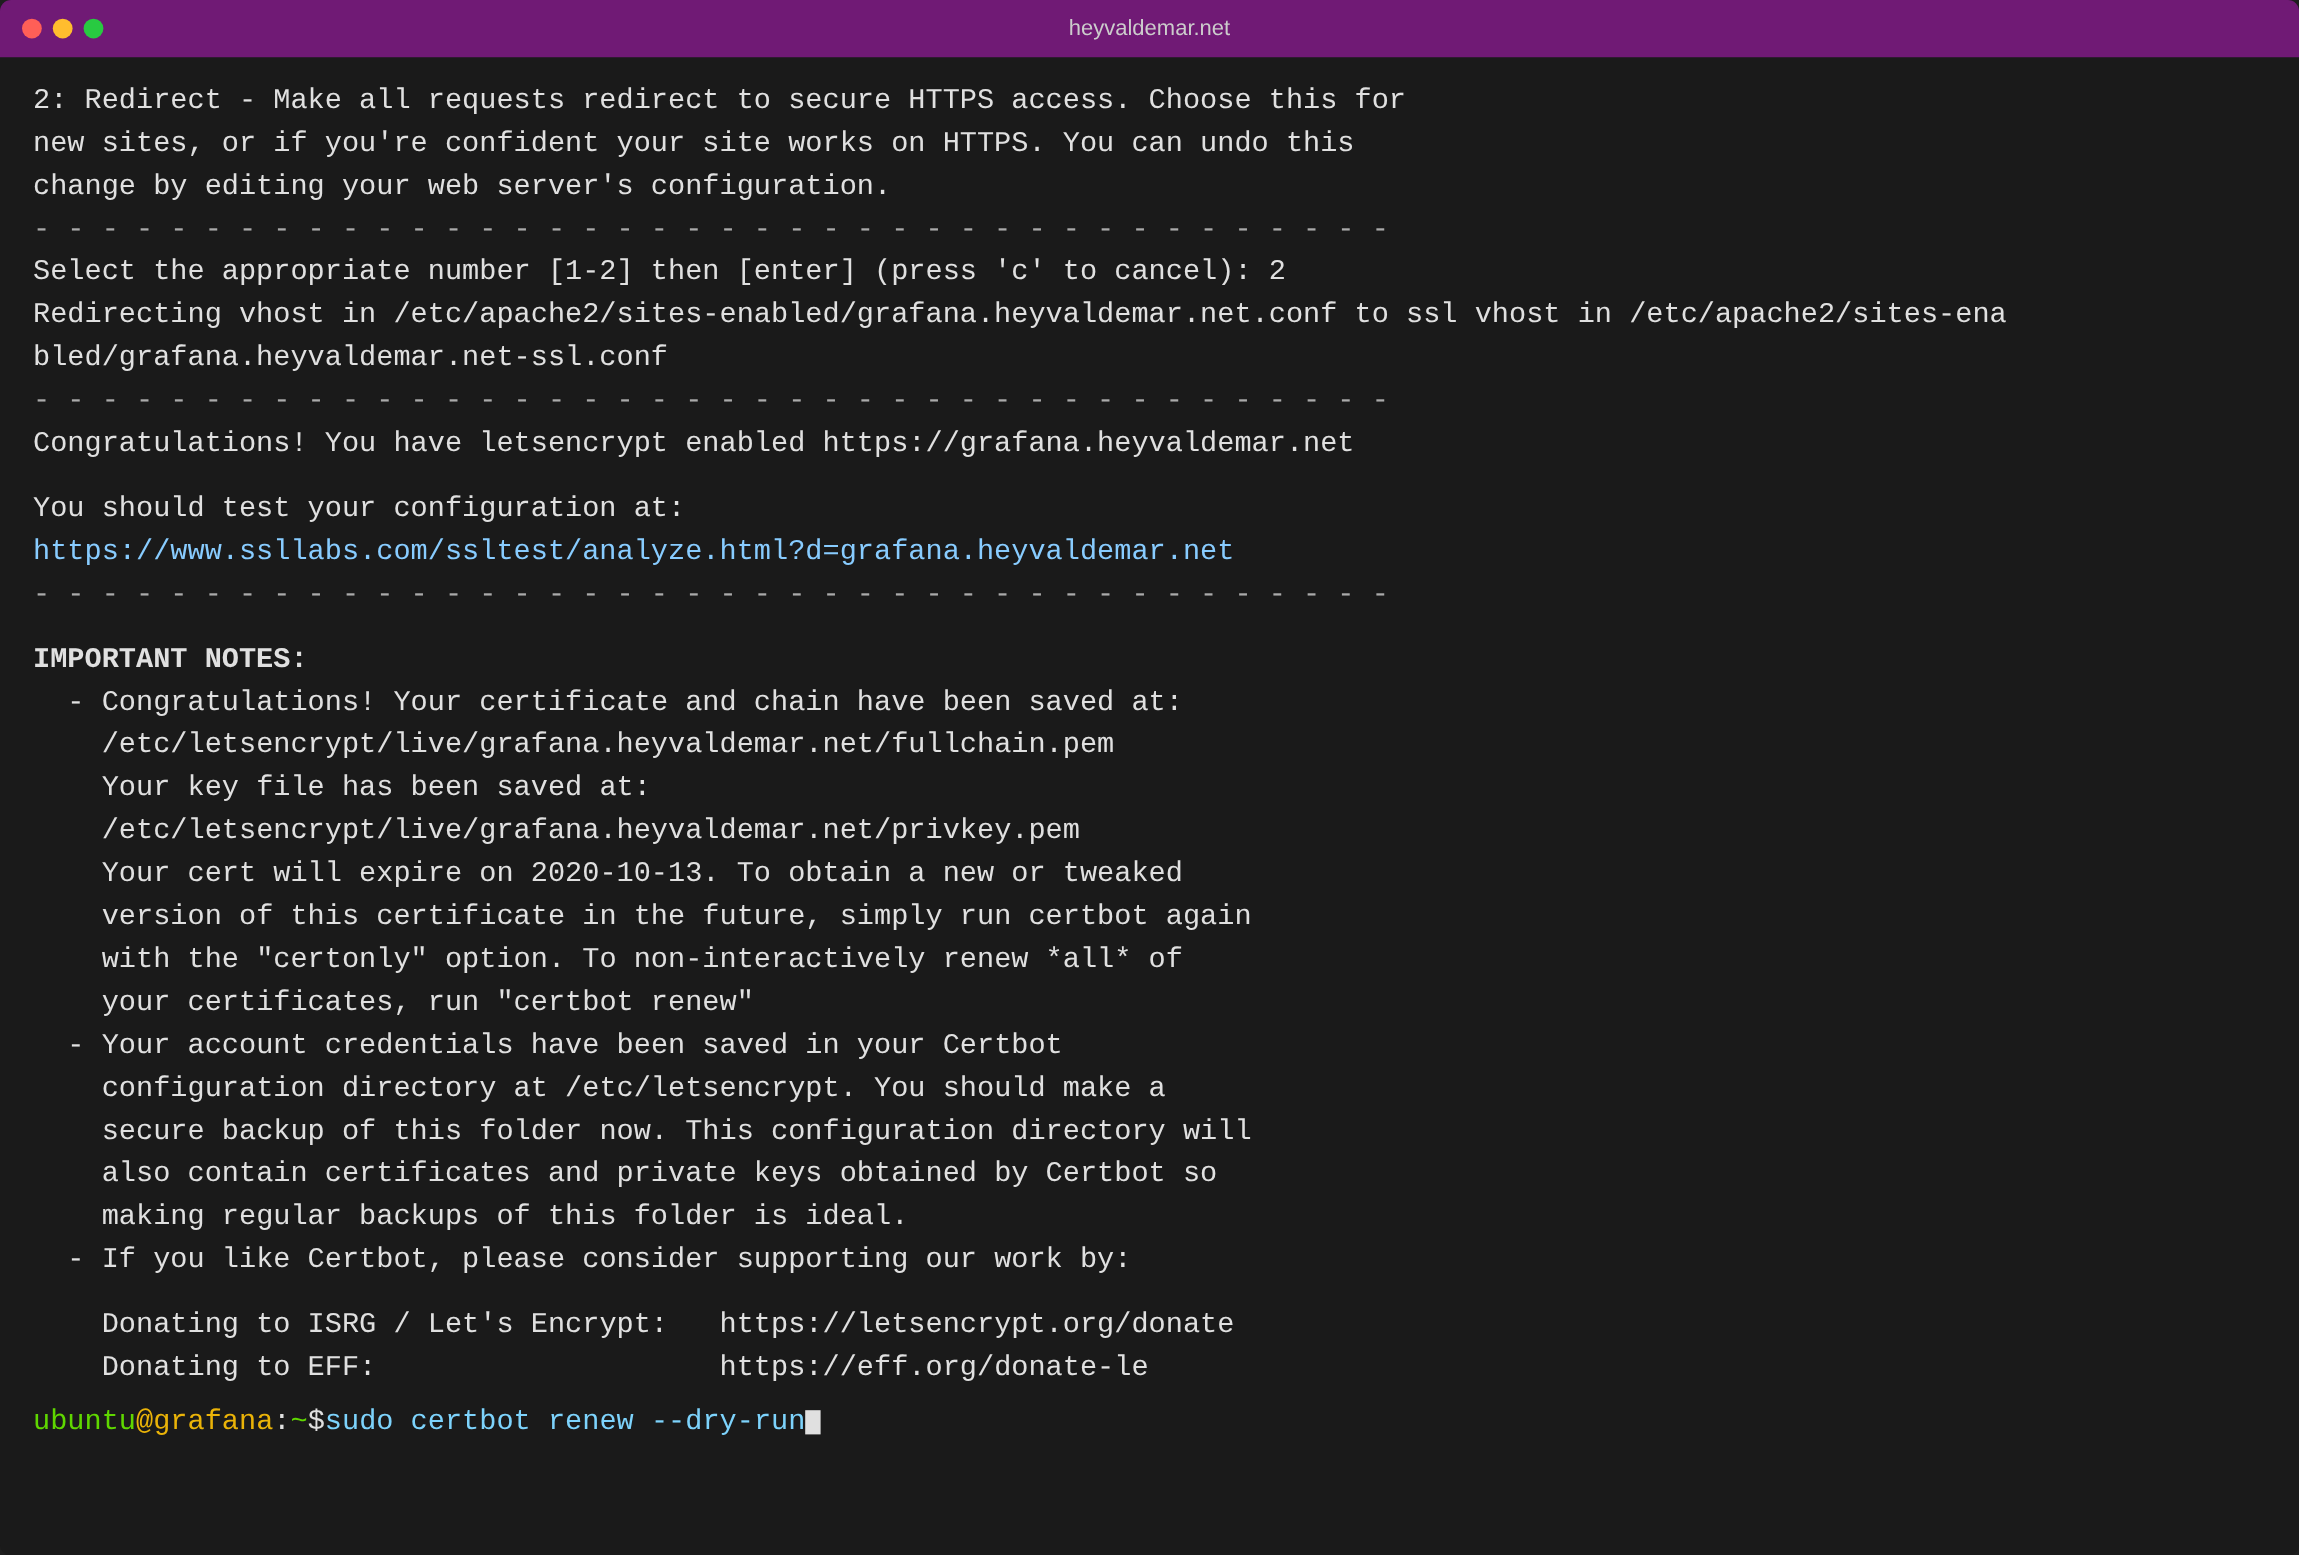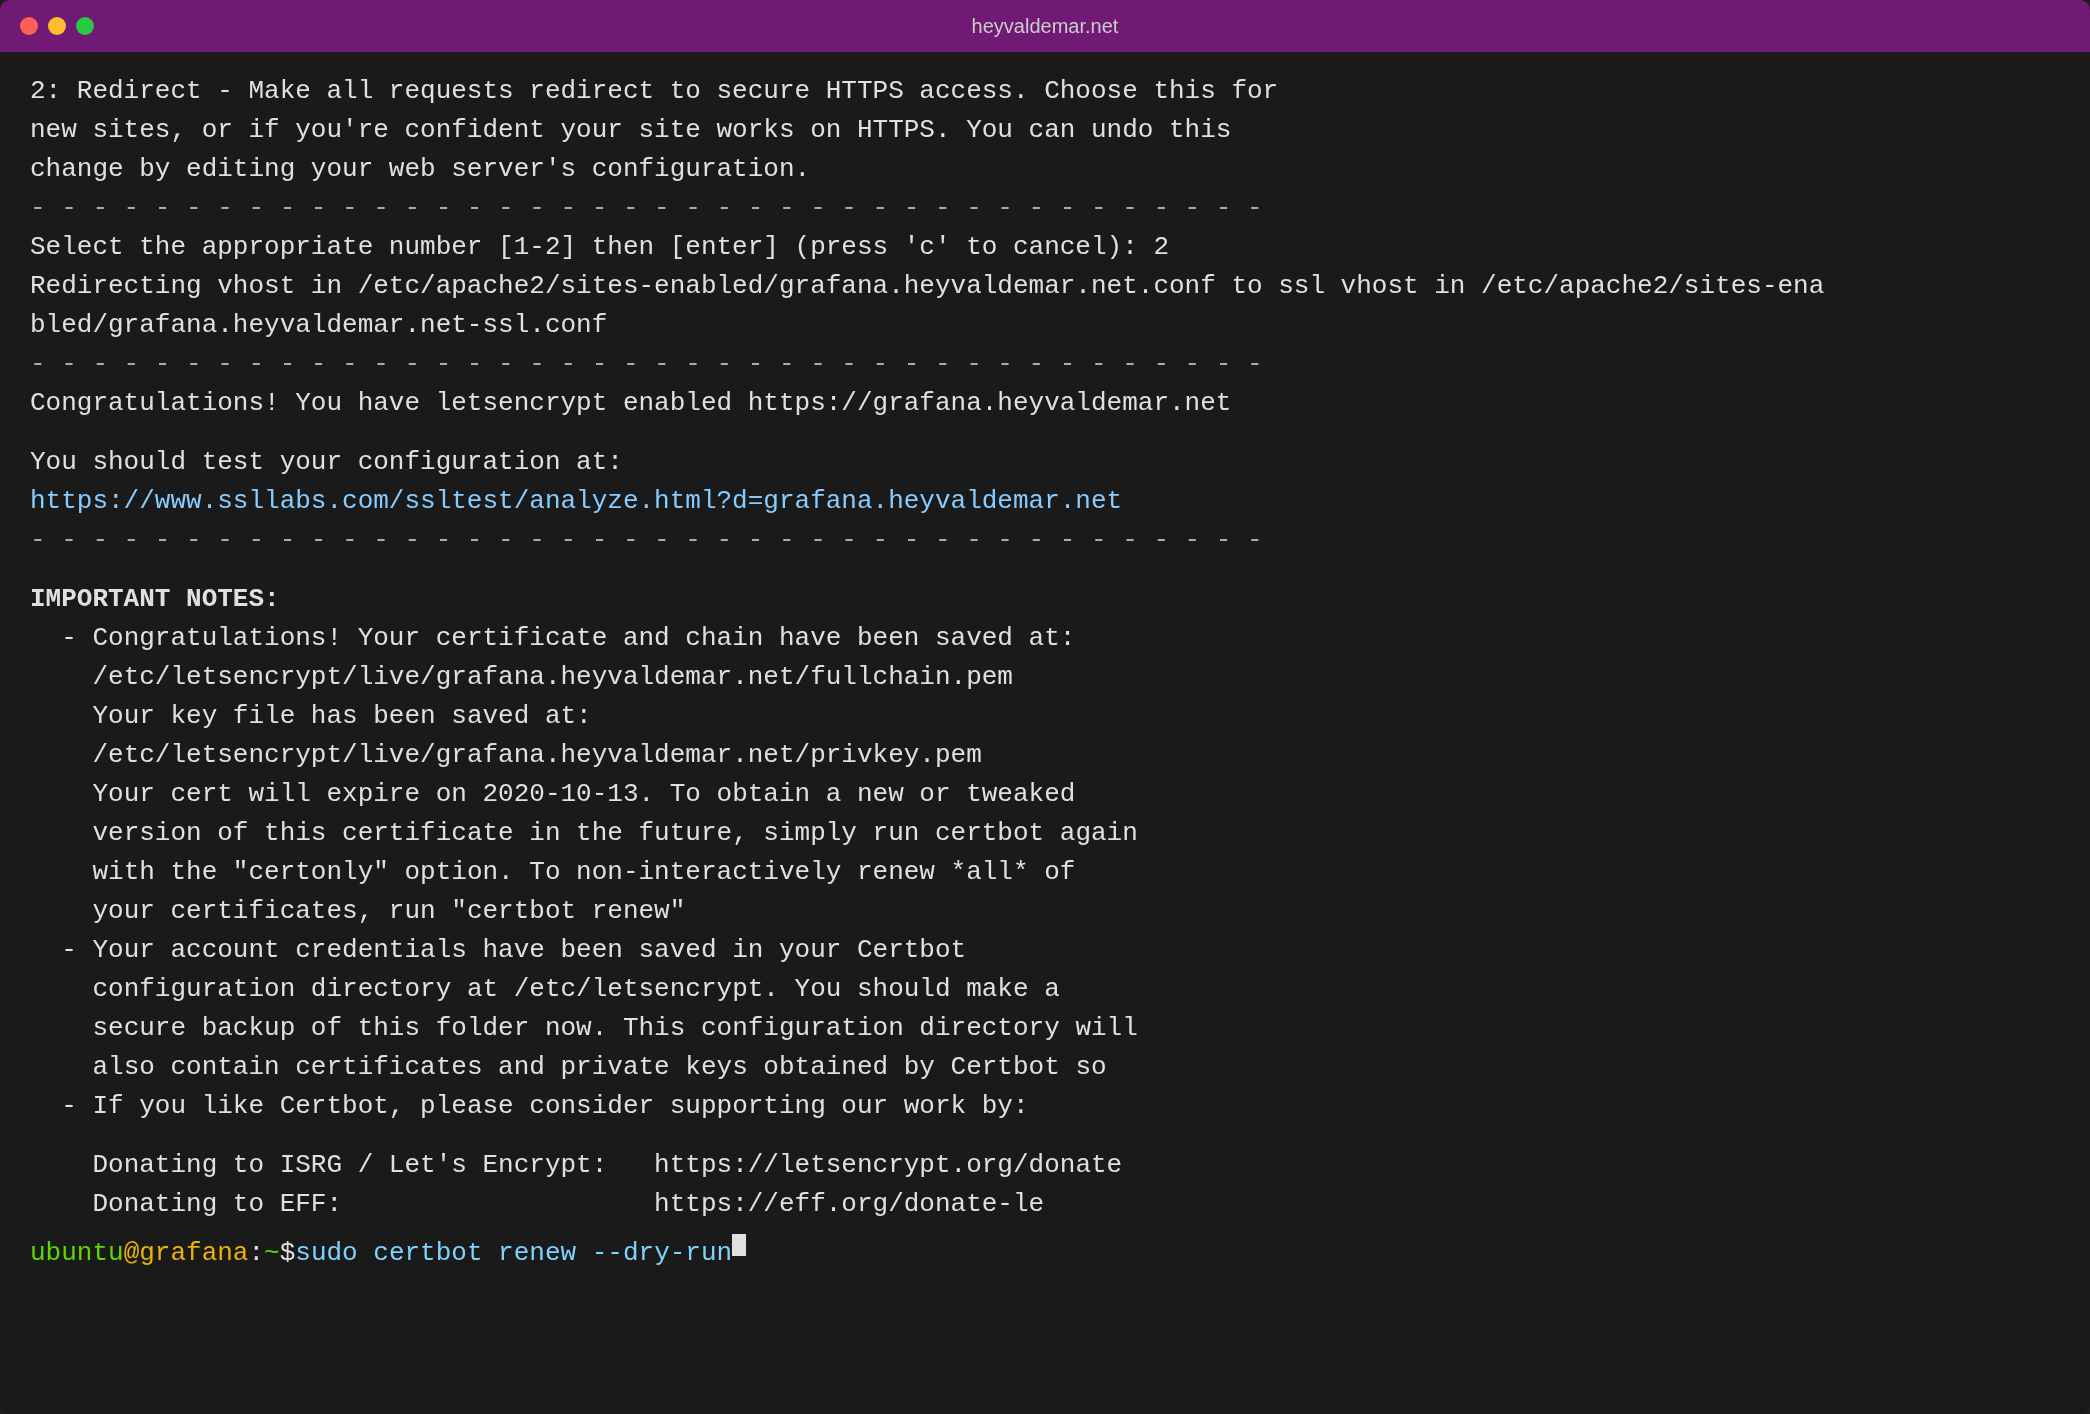--- a/index.html
+++ b/index.html
@@ -89,21 +89,21 @@
     .separator {
       color: #aaaaaa;
     }
 
     .url-line {
       color: #88ccff;
     }
 
     .prompt-line {
       display: flex;
-      align-items: flex-start;
+      align-items: center;
       margin-top: 10px;
     }
 
     .prompt-user {
       color: #5fd700;
     }
 
     .prompt-host {
       color: #eab308;
     }
@@ -172,20 +172,21 @@
     <div class="line">    Your key file has been saved at:</div>
     <div class="line">    /etc/letsencrypt/live/grafana.heyvaldemar.net/privkey.pem</div>
     <div class="line">    Your cert will expire on 2020-10-13. To obtain a new or tweaked</div>
     <div class="line">    version of this certificate in the future, simply run certbot again</div>
     <div class="line">    with the "certonly" option. To non-interactively renew *all* of</div>
     <div class="line">    your certificates, run "certbot renew"</div>
     <div class="line">  - Your account credentials have been saved in your Certbot</div>
     <div class="line">    configuration directory at /etc/letsencrypt. You should make a</div>
     <div class="line">    secure backup of this folder now. This configuration directory will</div>
     <div class="line">    also contain certificates and private keys obtained by Certbot so</div>
+    <div class="line">    making regular backups of this folder is ideal.</div>
     <div class="line">  - If you like Certbot, please consider supporting our work by:</div>
     <div class="spacer"></div>
     <div class="line">    Donating to ISRG / Let's Encrypt:   https://letsencrypt.org/donate</div>
     <div class="line">    Donating to EFF:                    https://eff.org/donate-le</div>
 
     <div class="prompt-line">
       <span class="prompt-user">ubuntu</span>
         <span class="prompt-host"><span>@</span><span>grafana</span></span>
         <span class="prompt-symbol">:</span>
         <span class="prompt-path">~</span>

